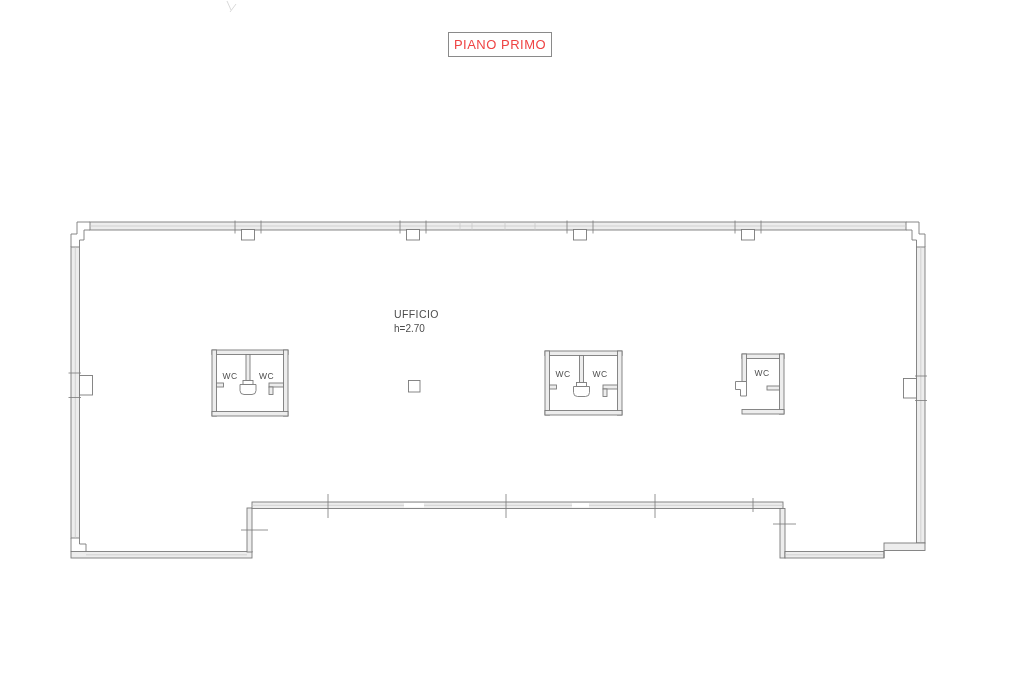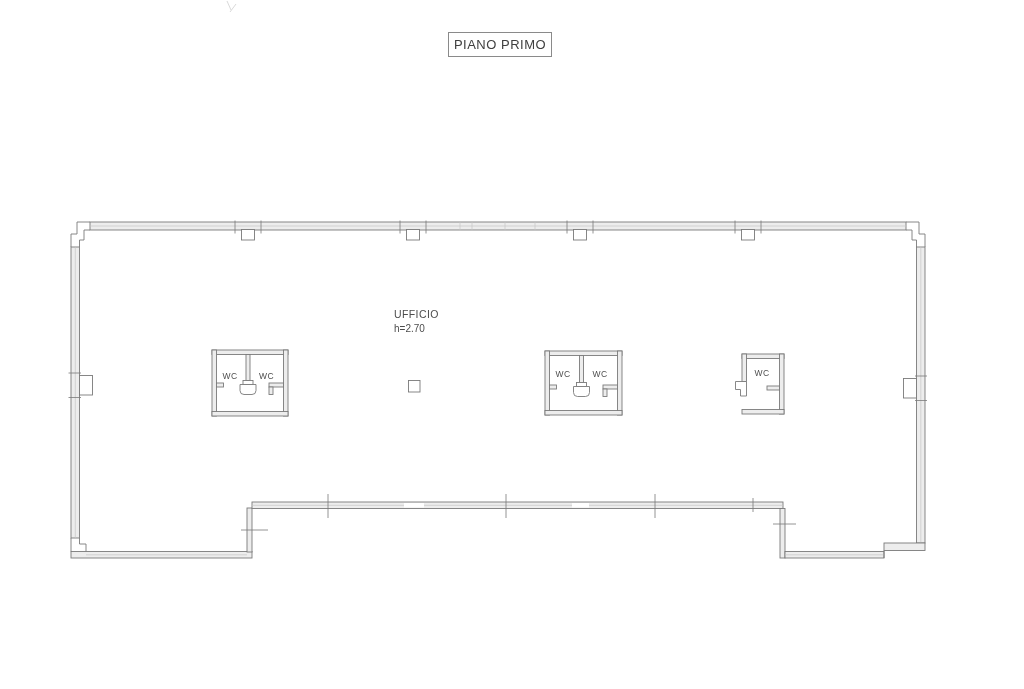--- a/index.html
+++ b/index.html
@@ -9,21 +9,21 @@
     background:#ffffff;
     overflow:hidden;
     font-family:"Liberation Sans", sans-serif;
   }
   .title-box{
     position:absolute;left:448px;top:32px;width:102px;height:23px;
     border:1px solid #8a8a8a;
     display:flex;align-items:center;justify-content:center;
   }
   .title-box span{
-    font-size:13px;color:#404040;letter-spacing:.5px;white-space:nowrap;
+    font-size:13px;color:#ef4444;letter-spacing:.5px;white-space:nowrap;
   }
   svg{position:absolute;left:0;top:0;}
   .wall{fill:#ededed;stroke:#7a7a7a;stroke-width:.9;}
   .ln{stroke:#7a7a7a;stroke-width:.9;fill:none;}
   .ln-light{stroke:#c6c6c6;stroke-width:.7;fill:none;}
   .tick{stroke:#7a7a7a;stroke-width:.8;fill:none;}
   .fixture{fill:#ffffff;stroke:#7a7a7a;stroke-width:.9;}
   .opening{fill:#ffffff;stroke:none;}
   text.plan{font-family:"Liberation Sans",sans-serif;fill:#4d4d4d;}
   text.wc{font-size:8.5px;letter-spacing:.3px;}

